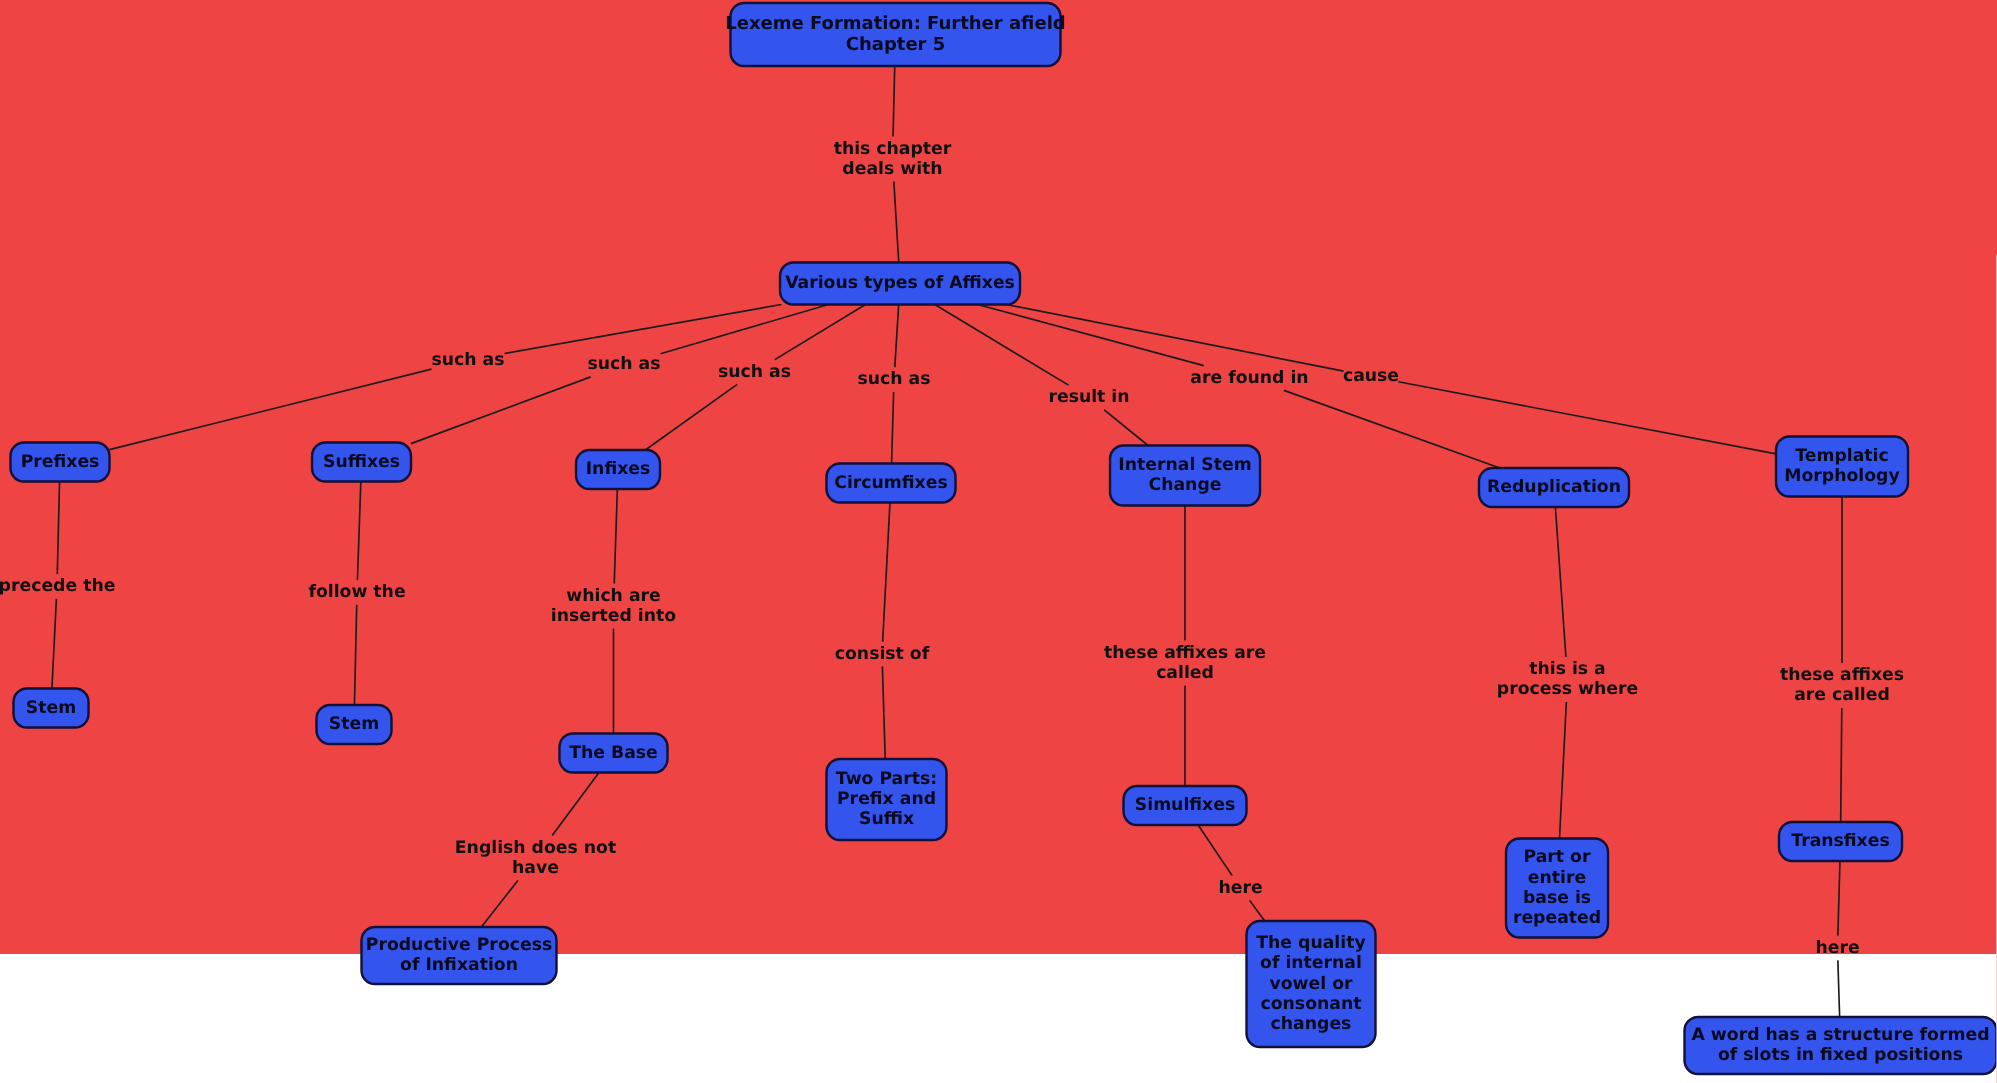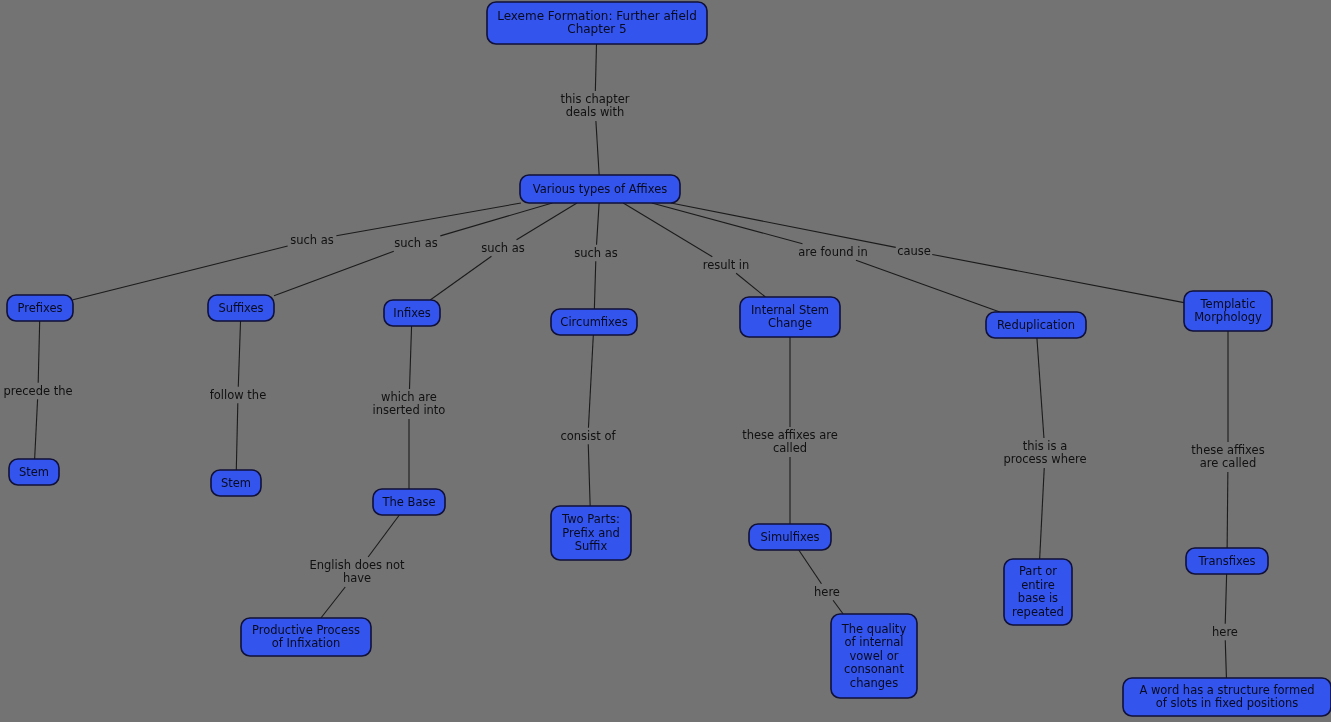--- a/index.html
+++ b/index.html
@@ -10,22 +10,23 @@
   }
   body {
     width: 1331px;
     height: 722px;
     overflow: hidden;
     font-family: "DejaVu Sans", "Liberation Sans", sans-serif;
   }
   #map-root {
     position: relative;
     width: 1331px;
-    height: 722px;
-    background: #737373;
+    height: 636px;
+    background: #ef4444;
+    font-weight: bold;
   }
   svg#cmap {
     position: absolute;
     left: 0;
     top: 0;
     width: 1331px;
     height: 722px;
     display: block;
   }
   .edge-line {

